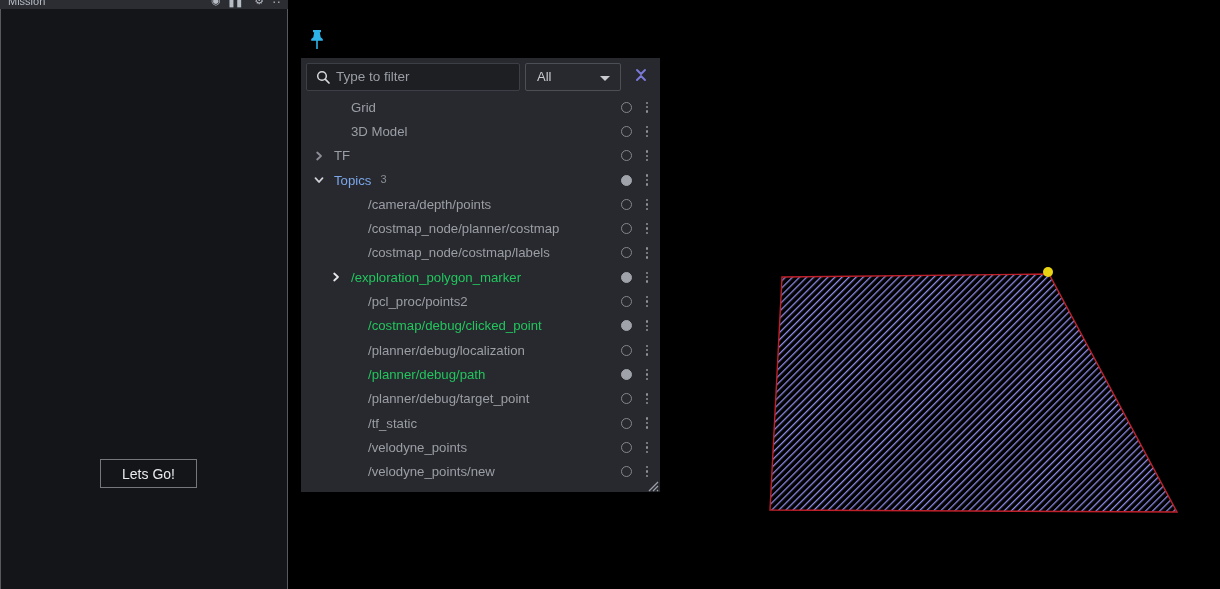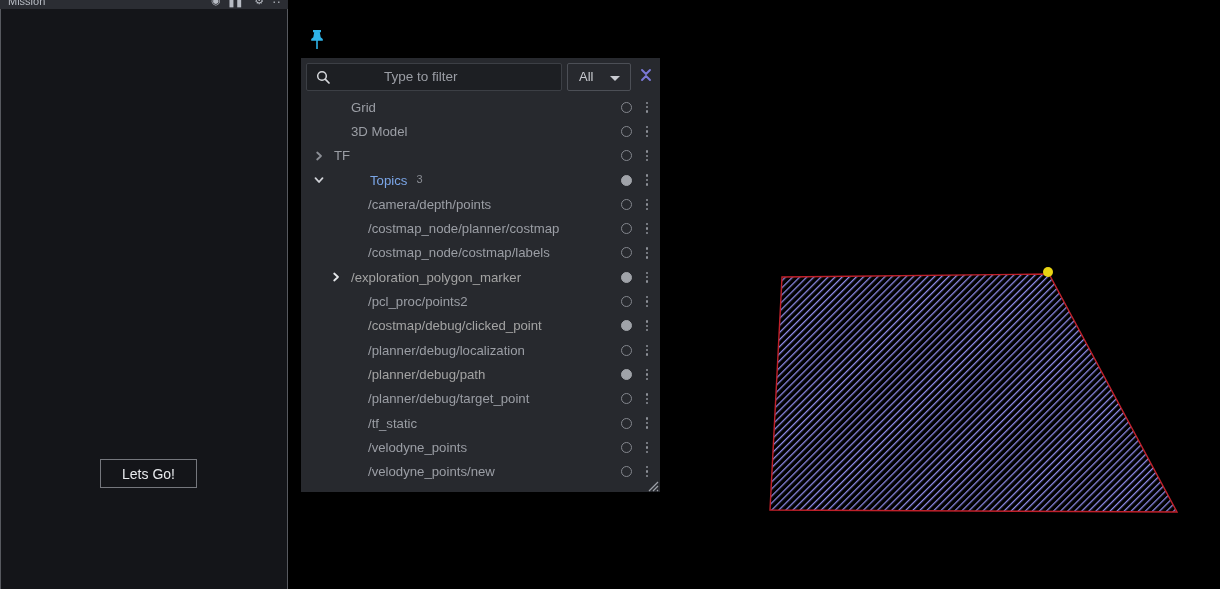--- a/index.html
+++ b/index.html
@@ -161,21 +161,20 @@
   .filter-field input {
     flex: 1;
     height: 100%;
     background: transparent;
     border: none;
     outline: none;
     color: #e8eaed;
     font-size: 13.5px;
     font-family: "Liberation Sans", sans-serif;
     padding: 0;
-    margin-left: 48px;
   }
   .filter-field input::placeholder { color: #9b9ea5; }
 
   .scope-select {
     position: relative;
     width: 96px;
     height: 28px;
     background: #27292e;
     border: 1px solid #4c4f56;
     border-radius: 2px;
@@ -239,21 +238,21 @@
   .twisty.placeholder { visibility: hidden; }
 
   .row-label {
     font-size: 13.2px;
     color: #9b9ea5;
     white-space: nowrap;
     overflow: hidden;
     text-overflow: ellipsis;
     flex: 1 1 auto;
   }
-  .row-label.enabled { color: #a3a3a3; }
+  .row-label.enabled { color: #22c55e; }
   .row-label.link { color: #7ba6e8; }
 
   .row-count {
     font-size: 11px;
     color: #8a8d94;
     margin-left: 9px;
     flex: none;
   }
 
   .vis-toggle {
@@ -418,21 +417,21 @@
           </div>
         </div>
         <div class="tree-row">
           <div style="width: 10px; flex: 0 0 auto;"></div>
           <div class="twisty">
             <svg width="12" height="12" viewBox="0 0 12 12">
               <polyline points="2.5,4.2 6,8 9.5,4.2" fill="none" stroke="#d0d2d7" stroke-width="1.8" stroke-linecap="round" stroke-linejoin="round"></polyline>
             </svg>
           </div>
           <div style="width: 7px; flex: 0 0 auto;"></div>
-          <div style="display: flex; align-items: flex-start; flex: 1 1 auto; overflow: hidden; margin-left: 36px;">
+          <div style="display: flex; align-items: flex-start; flex: 1 1 auto; overflow: hidden;">
             <div class="row-label link" style="flex: 0 0 auto;">Topics</div>
             <span class="row-count">3</span>
           </div>
           <div class="vis-toggle">
             <div class="vis-dot on"></div>
           </div>
           <div class="kebab">
             <i></i>
             <i></i>
             <i></i>

